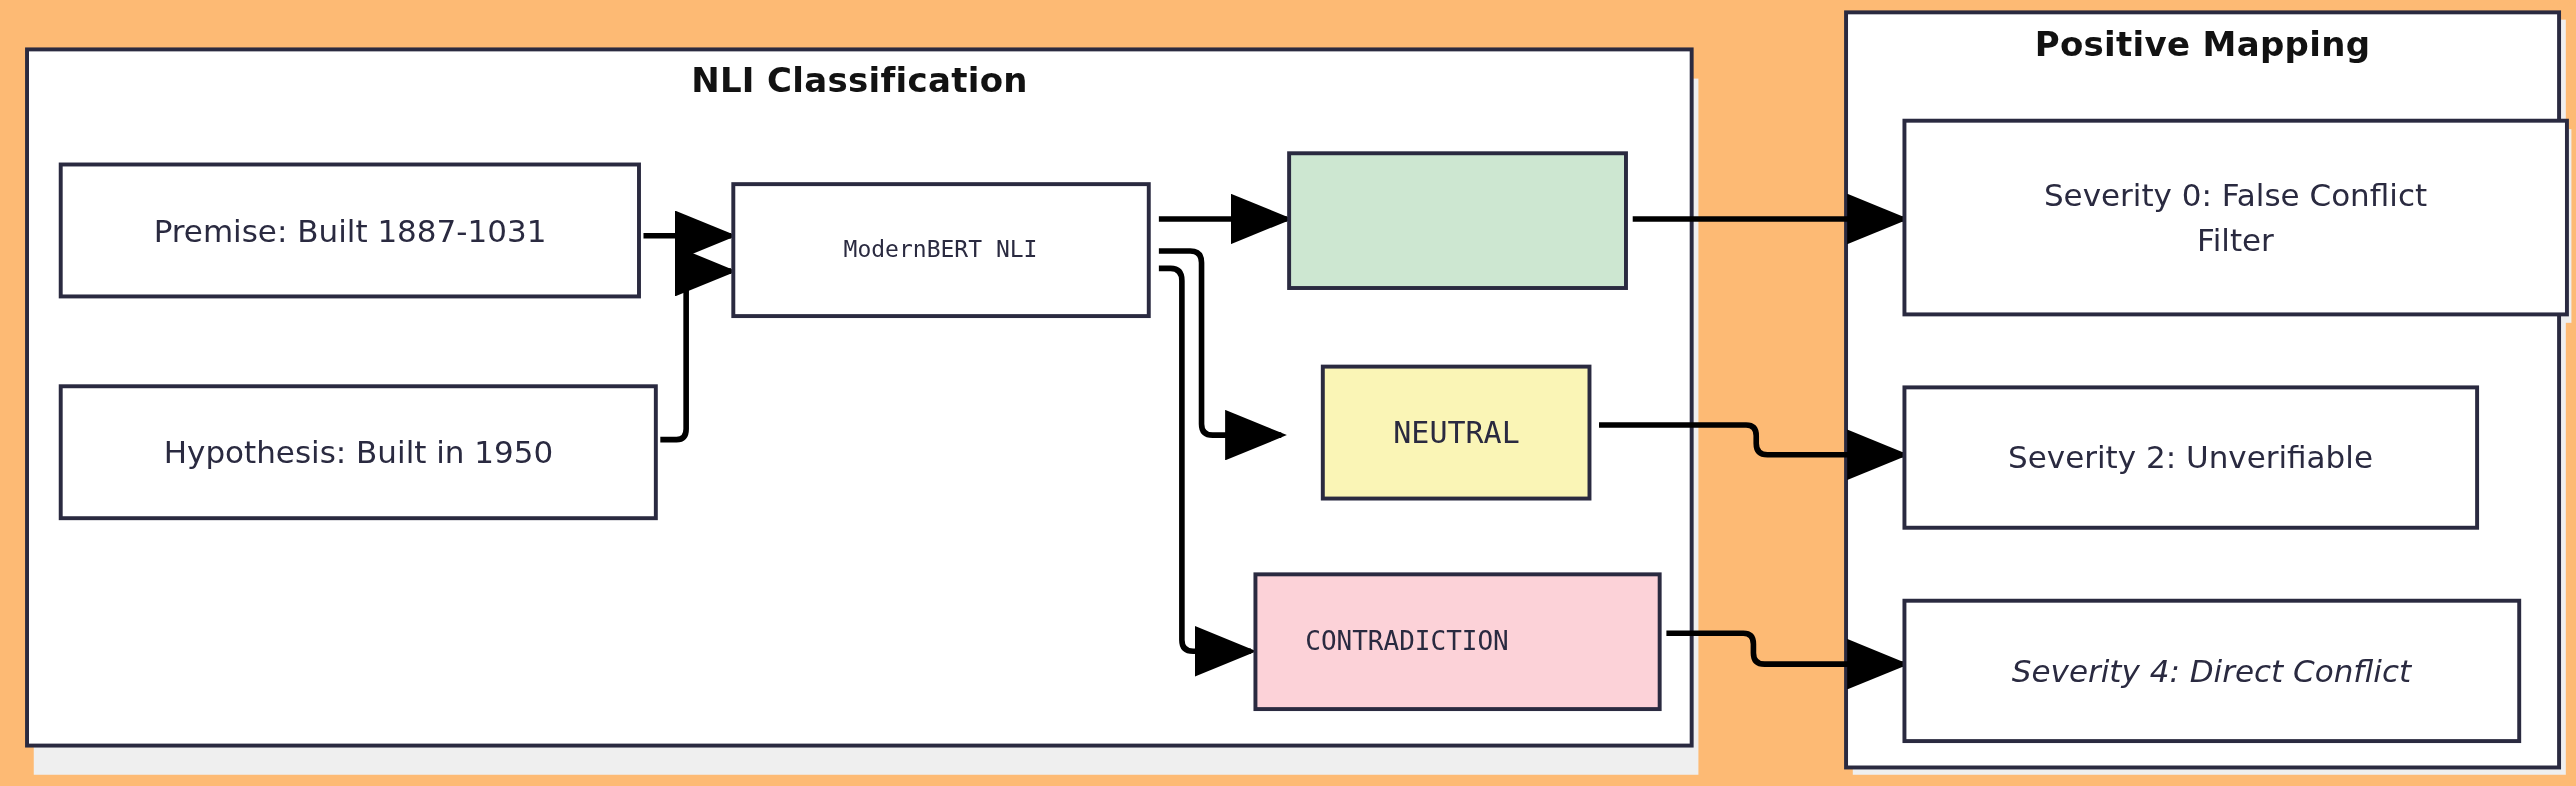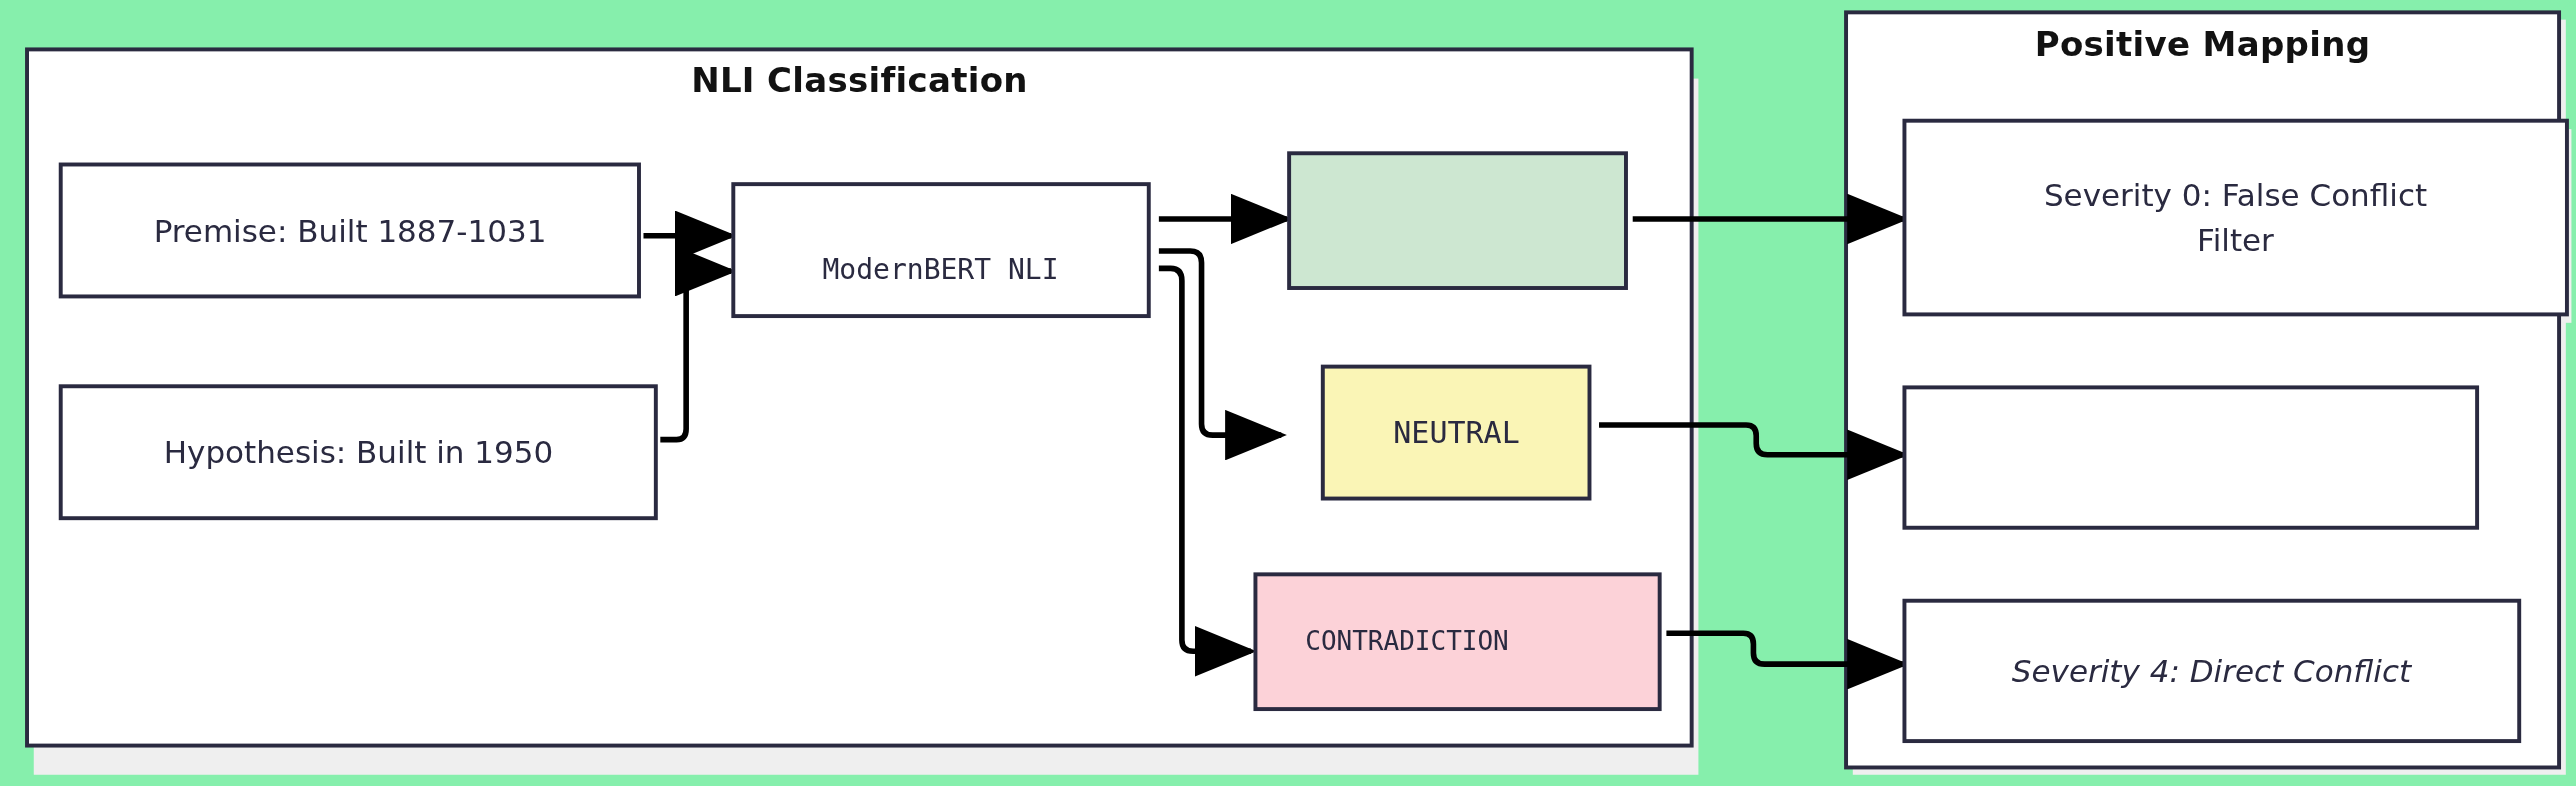--- a/index.html
+++ b/index.html
@@ -4,21 +4,21 @@
 <style>
   html, body {
     margin: 0;
     padding: 0;
     background: #ffffff;
   }
   #stage {
     position: relative;
     width: 2576px;
     height: 786px;
-    background: #86efac;
+    background: #fdba74;
     font-family: "DejaVu Sans", sans-serif;
     overflow: hidden;
   }
   #stage svg.layer {
     position: absolute;
     left: 0;
     top: 0;
     width: 2576px;
     height: 786px;
   }
@@ -114,27 +114,28 @@
   </svg>
 
   <div class="cluster-title txt-sans" style="left:27px; top:60px; width:1665px; font-size:34px;">NLI Classification</div>
 
   <div class="cluster-title txt-sans" style="left:1846px; top:23.6px; width:713px; font-size:34px;">Positive Mapping</div>
 
   <div class="node-label txt-sans" style="left:61px; top:165px; width:578px; height:132px; font-size:31px;">Premise: Built 1887-1031</div>
 
   <div class="node-label txt-sans" style="left:61px; top:386px; width:595px; height:132px; font-size:31px;">Hypothesis: Built in 1950</div>
 
-  <div class="node-label txt-mono" style="left:733px; top:184px; width:415px; height:132px; font-size:28px;margin-top:20px;">ModernBERT NLI</div>
+  <div class="node-label txt-mono" style="left:733px; top:184px; width:415px; height:132px; font-size:23px;">ModernBERT NLI</div>
 
 
   <div class="node-label txt-mono" style="left:1323px; top:367px; width:267px; height:132px; font-size:30px;">NEUTRAL</div>
 
   <div class="node-label txt-mono" style="left:1205px; top:574px; width:404px; height:135px; font-size:26px;">CONTRADICTION</div>
 
   <div class="node-label txt-sans" style="left:1904px; top:121px; width:663px; height:194px; font-size:31px;">Severity 0: False Conflict
 Filter</div>
 
+  <div class="node-label txt-sans" style="left:1904px; top:387px; width:573px; height:140px; font-size:31px;">Severity 2: Unverifiable</div>
 
   <div class="node-label txt-sans" style="left:1904px; top:601px; width:615px; height:140px; font-size:31px;font-style:italic;">Severity 4: Direct Conflict</div>
 
 </div>
 
 
 </body></html>

